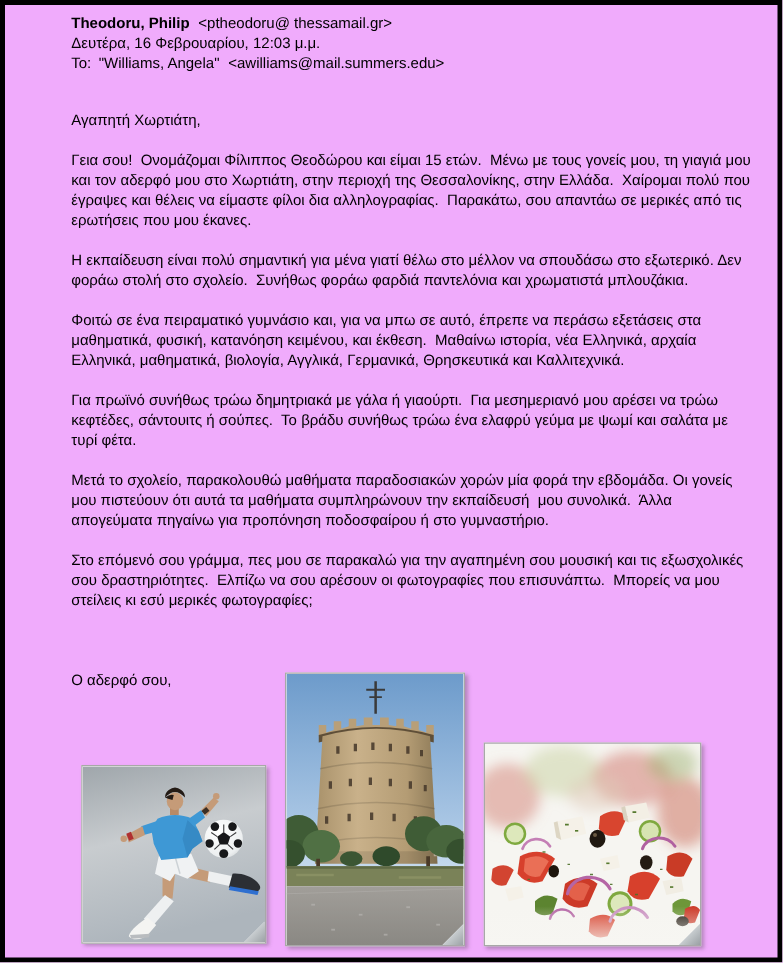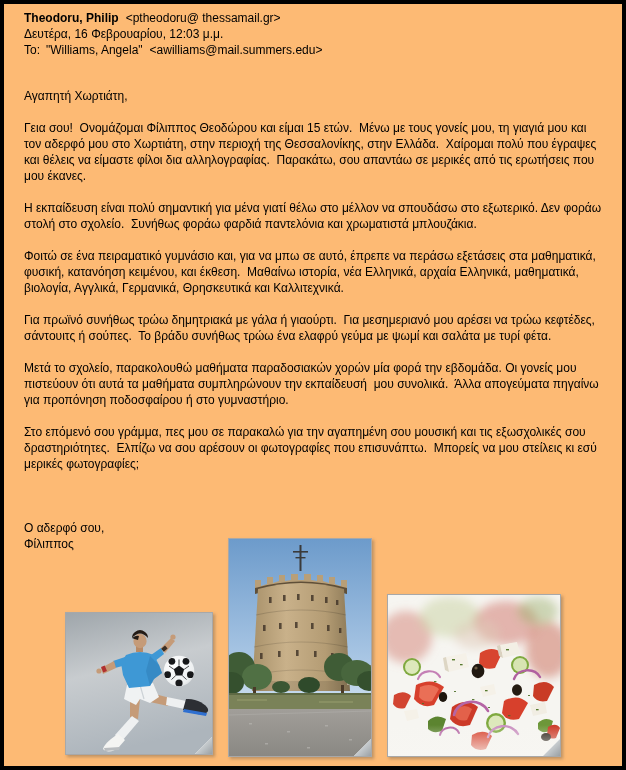--- a/index.html
+++ b/index.html
@@ -1,24 +1,24 @@
 <!DOCTYPE html>
 <html><head>
 <meta charset="utf-8">
 <style>
   html,body{margin:0;padding:0;background:#ffffff;}
   .page{
     position:relative;
     width:626px;height:770px;
     box-sizing:border-box;
     border:4px solid #000000;
-    background:#fdba74;
+    background:#f0abfc;
     overflow:hidden;
     font-family:"Liberation Sans","DejaVu Sans",sans-serif;
-    font-size:12px;line-height:16px;color:#000000;
+    font-size:12px;line-height:16px;color:#000000;padding-left:33px;
   }
   .text-col{padding:0 20px;}
   .email-header{margin-top:6px;}
   .hline{white-space:pre-wrap;}
   .sender-name{font-weight:bold;}
   .addr{margin-left:7px;}
   .to-name{margin-left:6px;}
   .to-addr{margin-left:7px;}
   p{margin:16px 0 0 0;white-space:pre-wrap;}
   p.greeting{margin-top:30px;}
@@ -60,21 +60,20 @@
       <p class="greeting">Αγαπητή Χωρτιάτη,</p>
       <p>Γεια σου!  Ονομάζομαι Φίλιππος Θεοδώρου και είμαι 15 ετών.  Μένω με τους γονείς μου, τη γιαγιά μου και τον αδερφό μου στο Χωρτιάτη, στην περιοχή της Θεσσαλονίκης, στην Ελλάδα.  Χαίρομαι πολύ που έγραψες και θέλεις να είμαστε φίλοι δια αλληλογραφίας.  Παρακάτω, σου απαντάω σε μερικές από τις ερωτήσεις που μου έκανες.</p>
       <p>Η εκπαίδευση είναι πολύ σημαντική για μένα γιατί θέλω στο μέλλον να σπουδάσω στο εξωτερικό. Δεν φοράω στολή στο σχολείο.  Συνήθως φοράω φαρδιά παντελόνια και χρωματιστά μπλουζάκια.</p>
       <p>Φοιτώ σε ένα πειραματικό γυμνάσιο και, για να μπω σε αυτό, έπρεπε να περάσω εξετάσεις στα μαθηματικά, φυσική, κατανόηση κειμένου, και έκθεση.  Μαθαίνω ιστορία, νέα Ελληνικά, αρχαία Ελληνικά, μαθηματικά, βιολογία, Αγγλικά, Γερμανικά, Θρησκευτικά και Καλλιτεχνικά.</p>
       <p>Για πρωϊνό συνήθως τρώω δημητριακά με γάλα ή γιαούρτι.  Για μεσημεριανό μου αρέσει να τρώω κεφτέδες, σάντουιτς ή σούπες.  Το βράδυ συνήθως τρώω ένα ελαφρύ γεύμα με ψωμί και σαλάτα με τυρί φέτα.</p>
       <p>Μετά το σχολείο, παρακολουθώ μαθήματα παραδοσιακών χορών μία φορά την εβδομάδα. Οι γονείς μου πιστεύουν ότι αυτά τα μαθήματα συμπληρώνουν την εκπαίδευσή  μου συνολικά.  Άλλα απογεύματα πηγαίνω για προπόνηση ποδοσφαίρου ή στο γυμναστήριο.</p>
       <p>Στο επόμενό σου γράμμα, πες μου σε παρακαλώ για την αγαπημένη σου μουσική και τις εξωσχολικές σου δραστηριότητες.  Ελπίζω να σου αρέσουν οι φωτογραφίες που επισυνάπτω.  Μπορείς να μου στείλεις κι εσύ μερικές φωτογραφίες;</p>
       <p class="closing">
         </p>
         <div>Ο αδερφό σου,</div>
-        <div>Φίλιππος</div>
       <p></p>
     </div>
   </div>
 
   <div class="photo" id="photo-soccer">
     <svg viewBox="0 0 146 141" preserveAspectRatio="none">
       <defs>
         <linearGradient id="skyG" x1="0" y1="0" x2="0.25" y2="1">
           <stop offset="0" stop-color="#9fa6ab"></stop>
           <stop offset="0.45" stop-color="#c8cccf"></stop>

